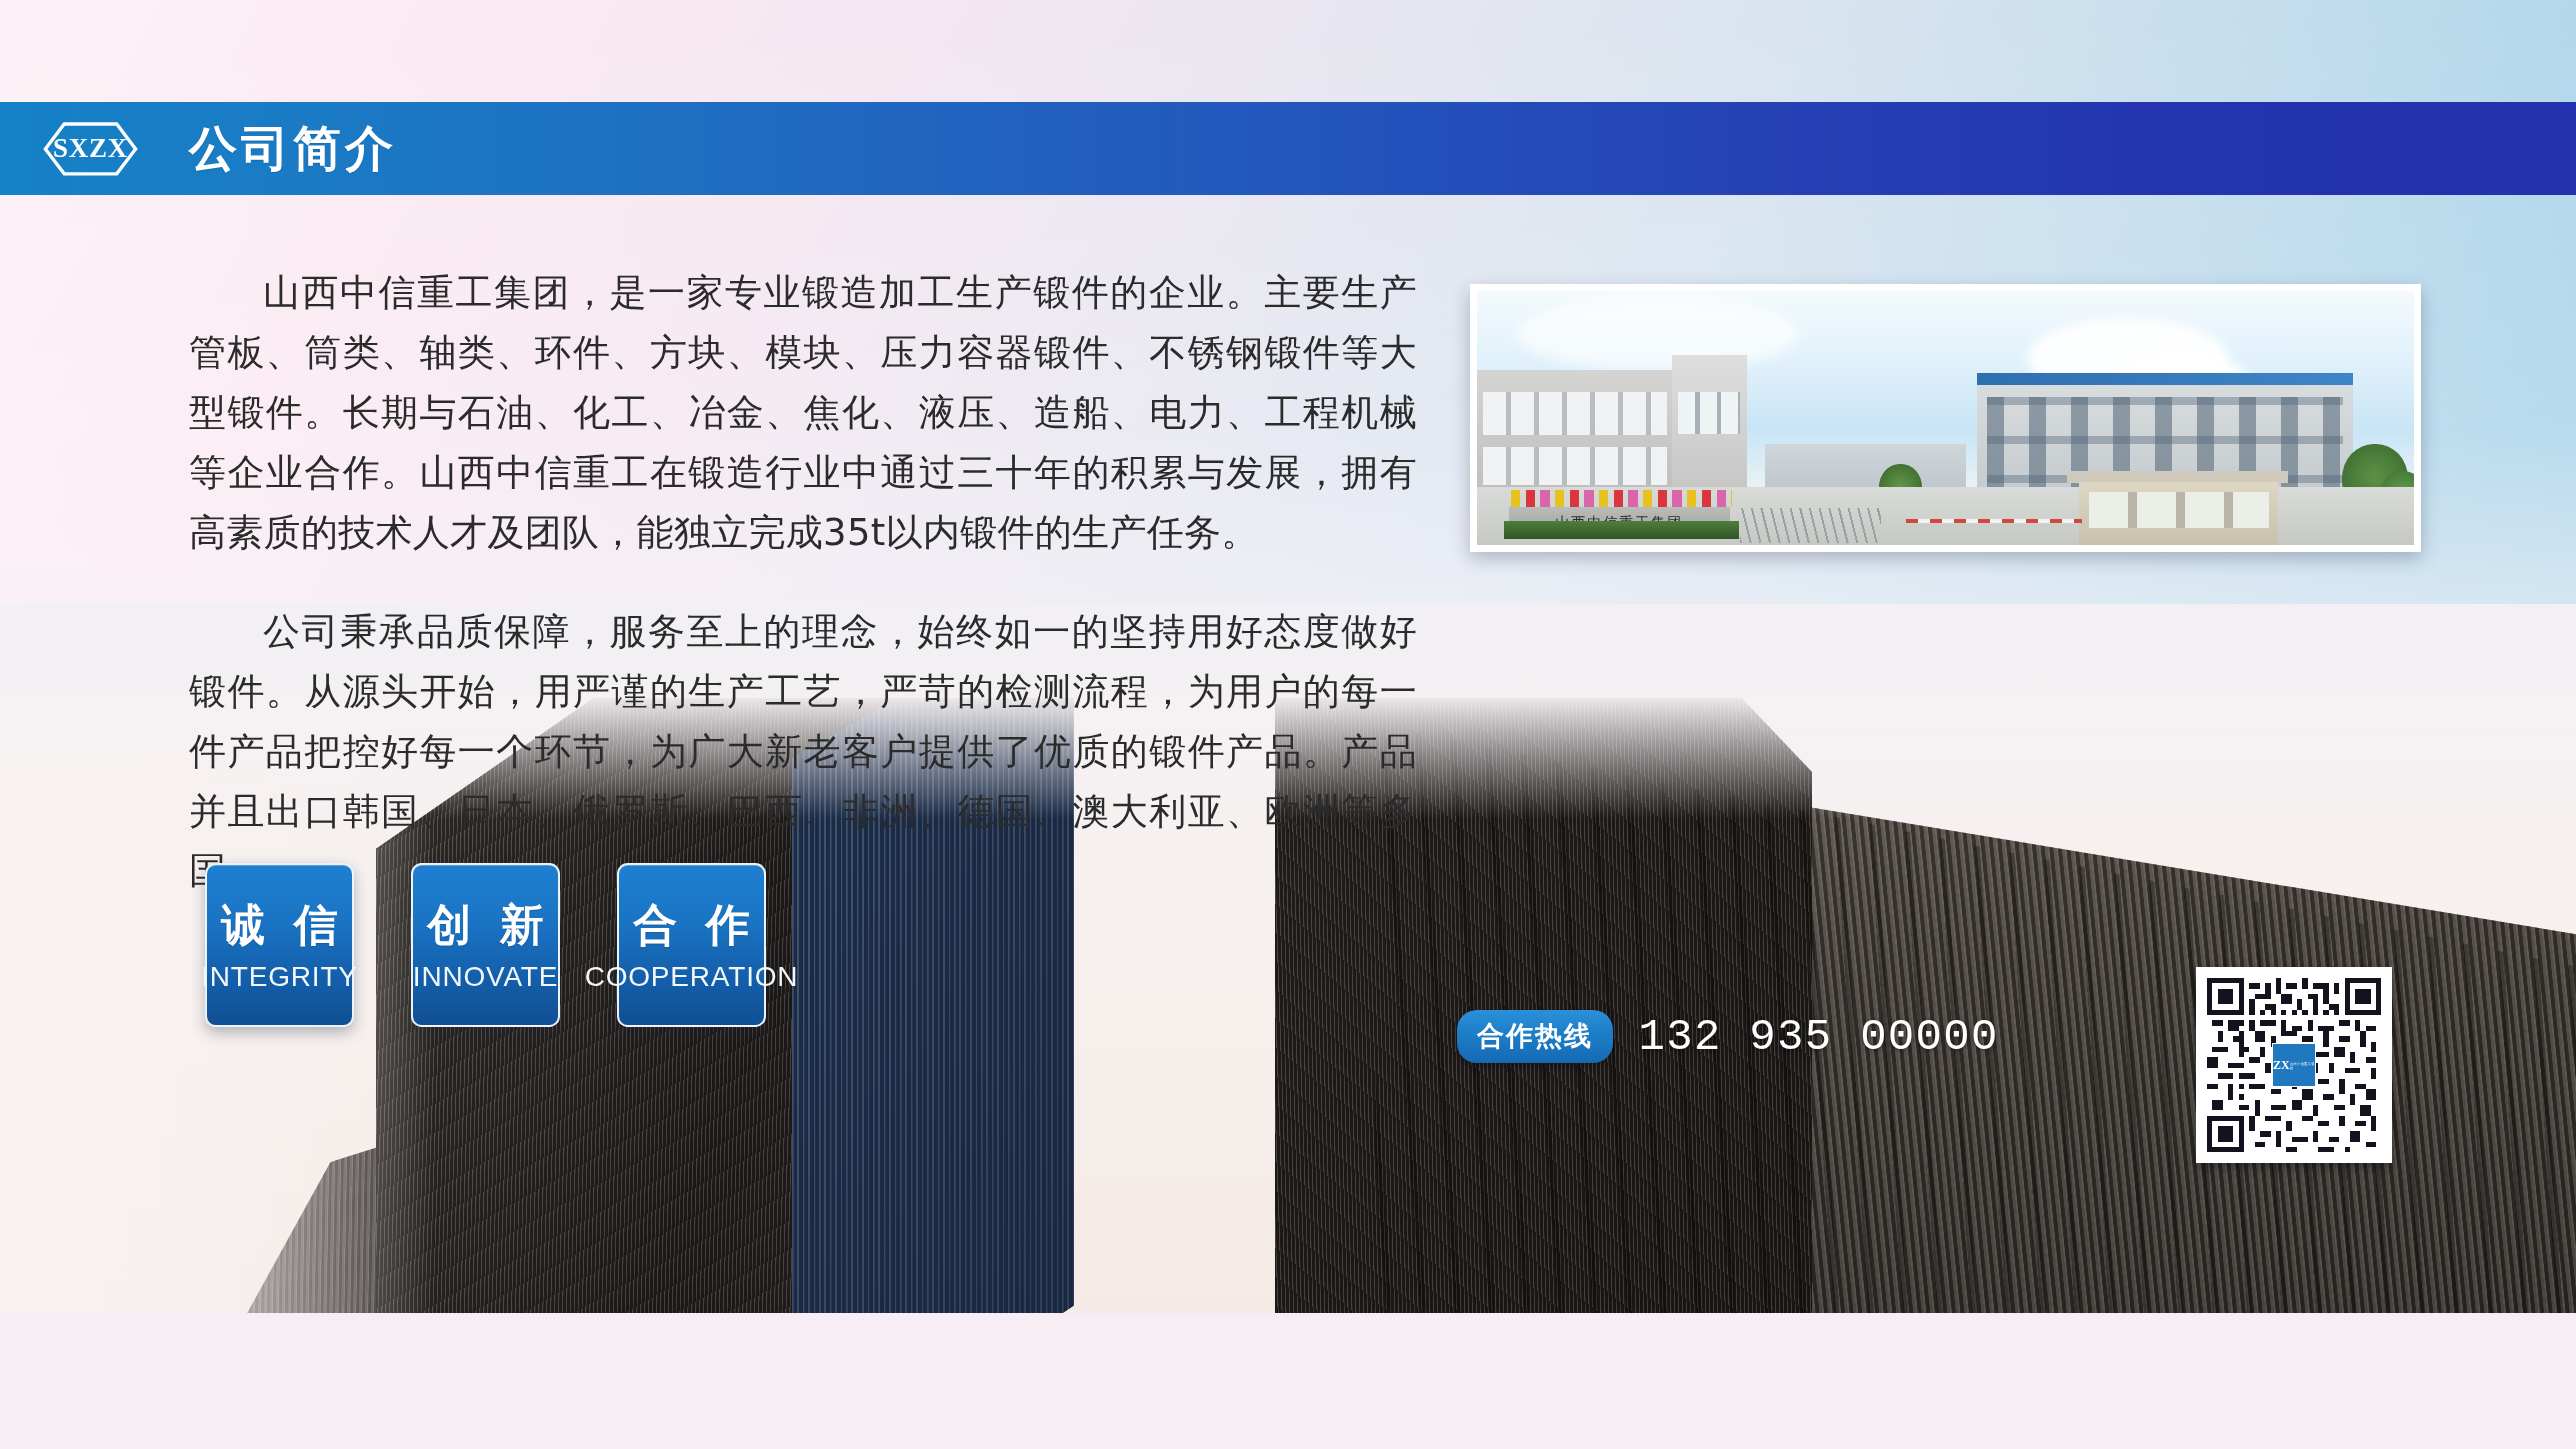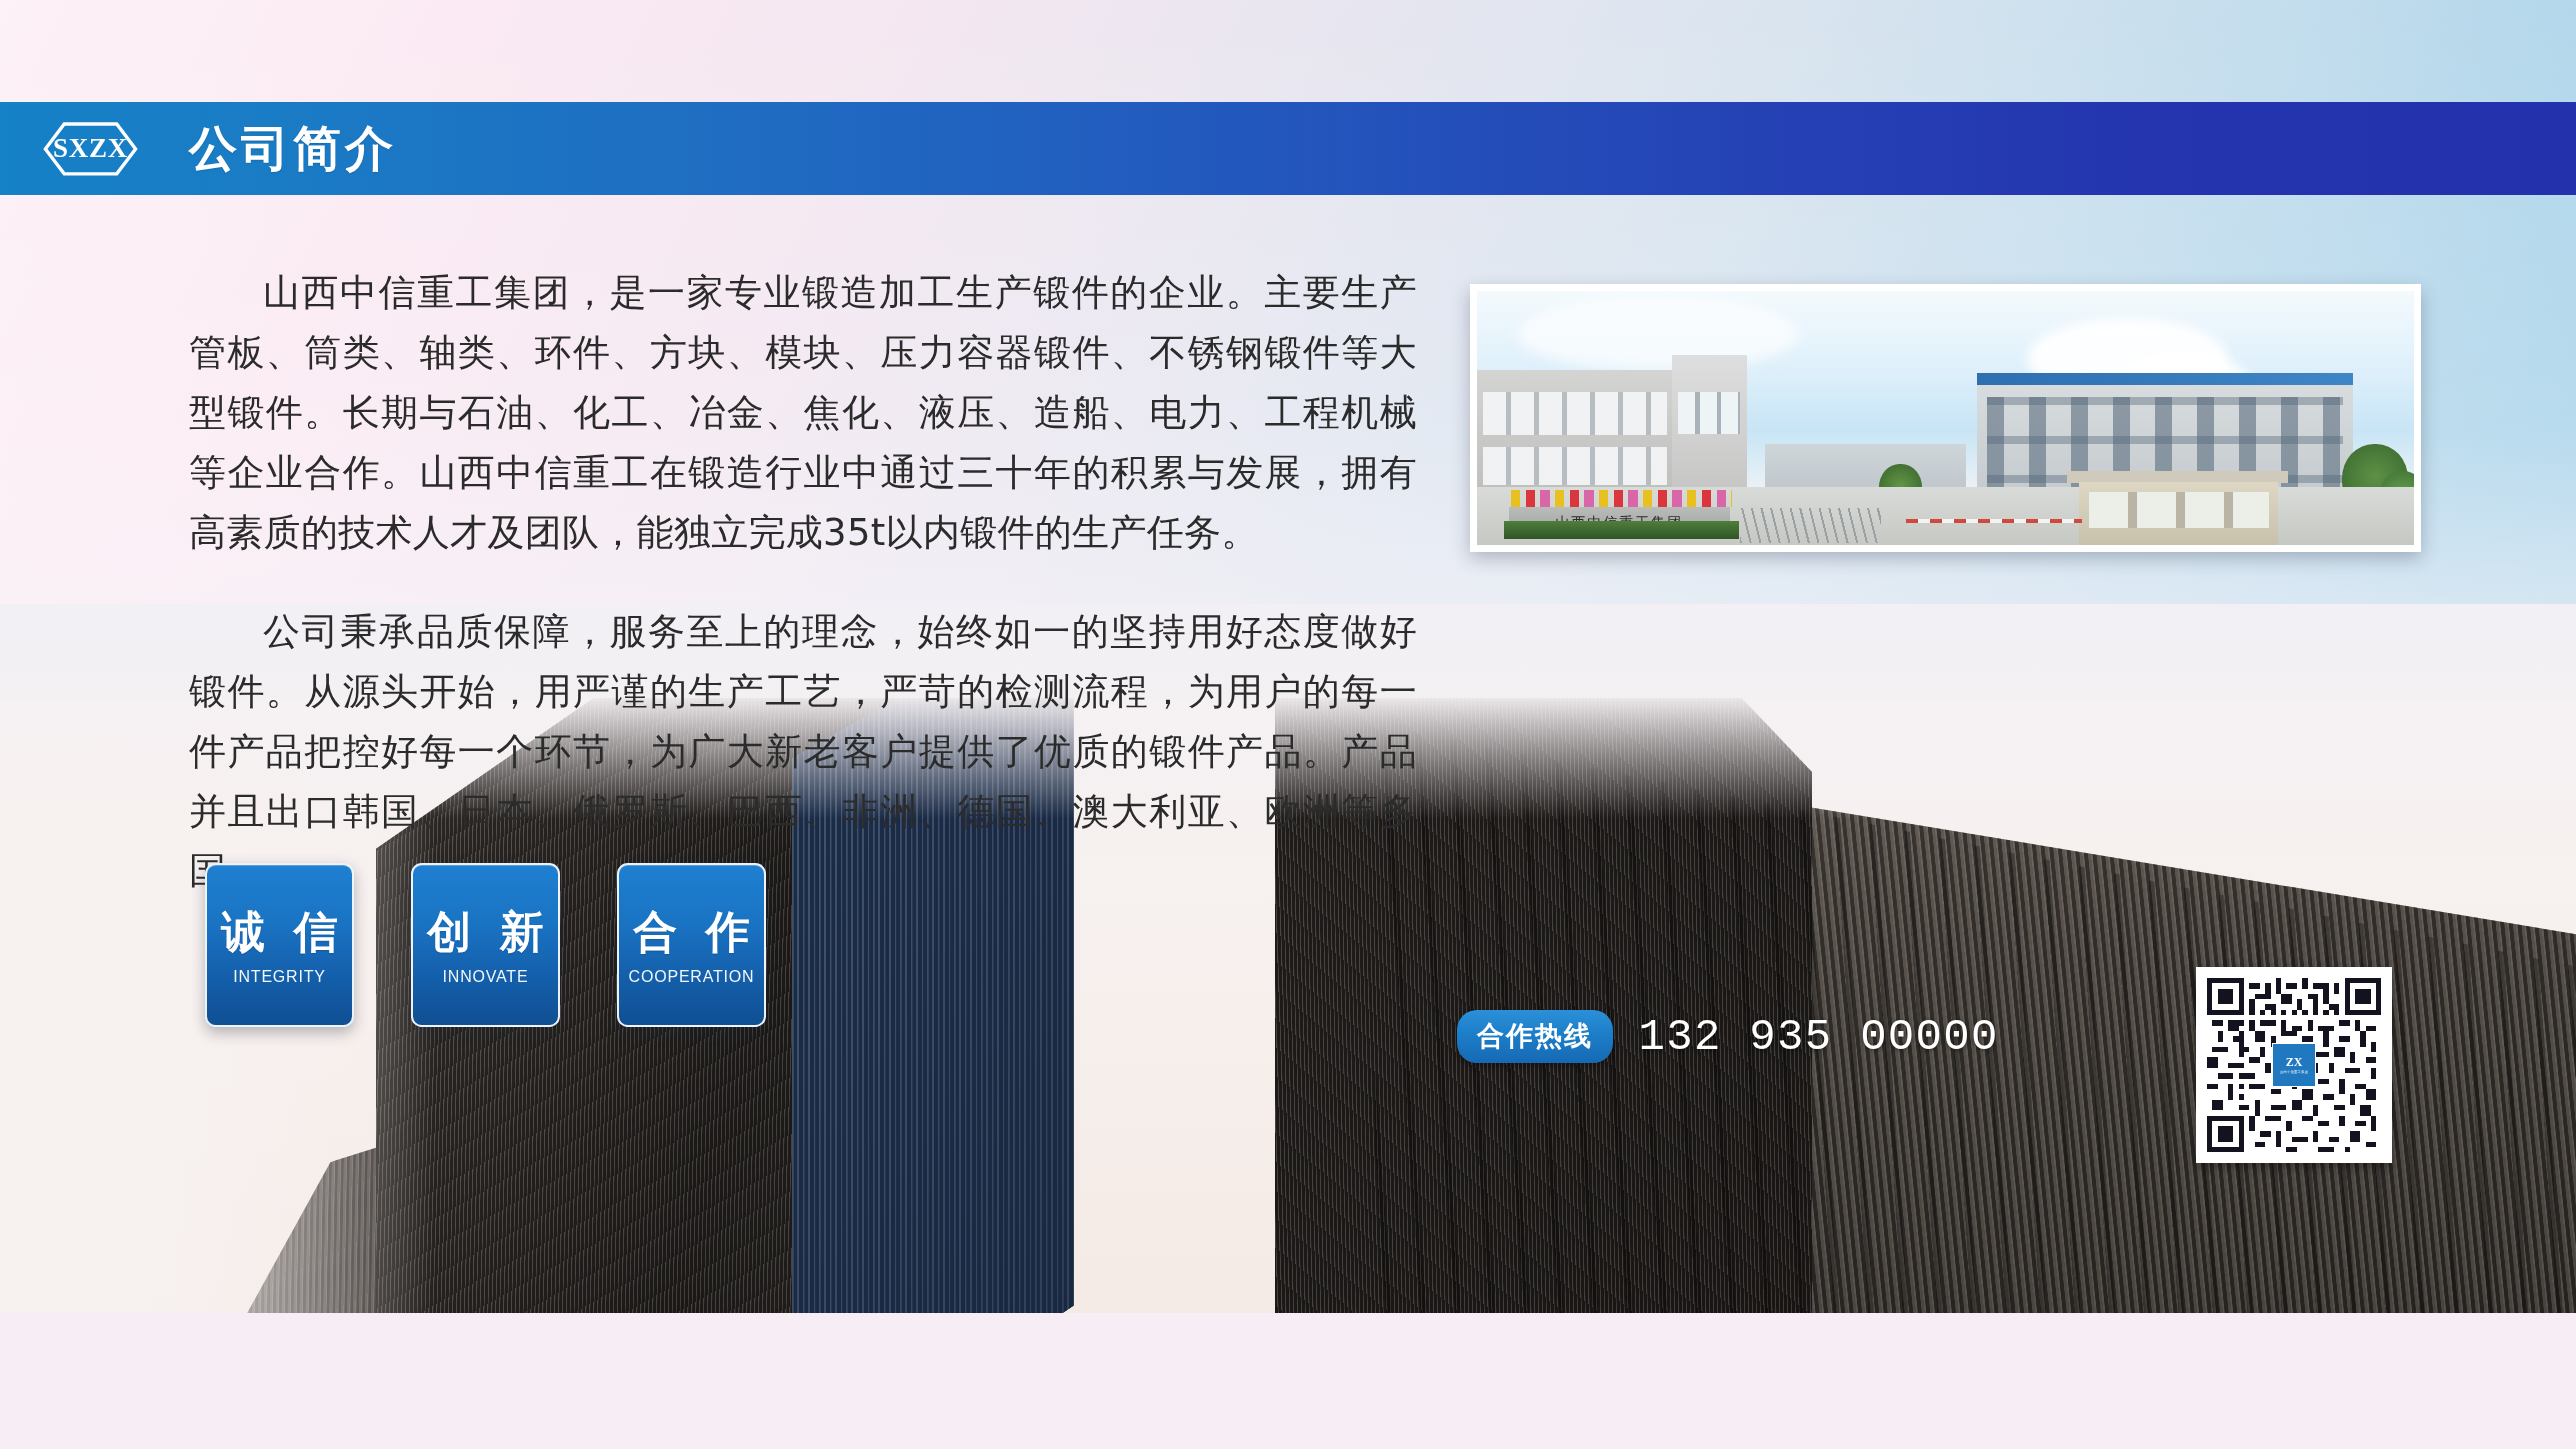--- a/index.html
+++ b/index.html
@@ -191,21 +191,21 @@
   }
   .badge .cn{
     color:#fff; font-size:44px; font-weight:700; letter-spacing:6.7px;
     font-family:"DejaVu Sans","Liberation Sans",sans-serif;
     text-indent:6.7px;
     line-height:1.08;
     text-shadow:0 1.3px 1.3px rgba(0,0,0,.15);
   }
   .badge .en{
     margin-top:12px;
-    color:#f2f7fb; font-size:16px; letter-spacing:0.8px;
+    color:#f2f7fb; font-size:28px; letter-spacing:0.8px;
     font-family:"Liberation Sans",sans-serif;
   }
 
   
   .hotline{
     position:absolute; left:1457px; top:1010px;
     display:flex; align-items:center; gap:25.5px;
   }
   .hotline-pill{
     background:linear-gradient(180deg,#2b90d9 0%,#1d7ec8 45%,#1669b4 100%);
@@ -223,21 +223,21 @@
   
   .qr{
     position:absolute; left:2196px; top:967px;
     width:196px; height:196px; background:#fff; padding:10.7px;
     box-shadow:0 4px 10.7px rgba(0,0,0,.35);
   }
   .qr-canvas{ position:relative; width:100%; height:100%; }
   .qr-logo{
     position:absolute; left:50%; top:50%; transform:translate(-50%,-50%);
     width:44px; height:44px; background:#2079c0;
-    display:flex; flex-direction:column; align-items:center; justify-content:center;
+    display:flex; flex-direction:row; align-items:center; justify-content:center;
     border:1.3px solid #fff;
   }
   .qr-logo .zx{ color:#fff; font-family:"Liberation Serif",serif; font-size:12px; font-weight:700; line-height:1; }
   .qr-logo .sub{ color:#fff; font-size:3.4px; margin-top:2.7px; letter-spacing:0.2px; }
 </style>
 </head>
 <body>
 
 <div id="page">
 

